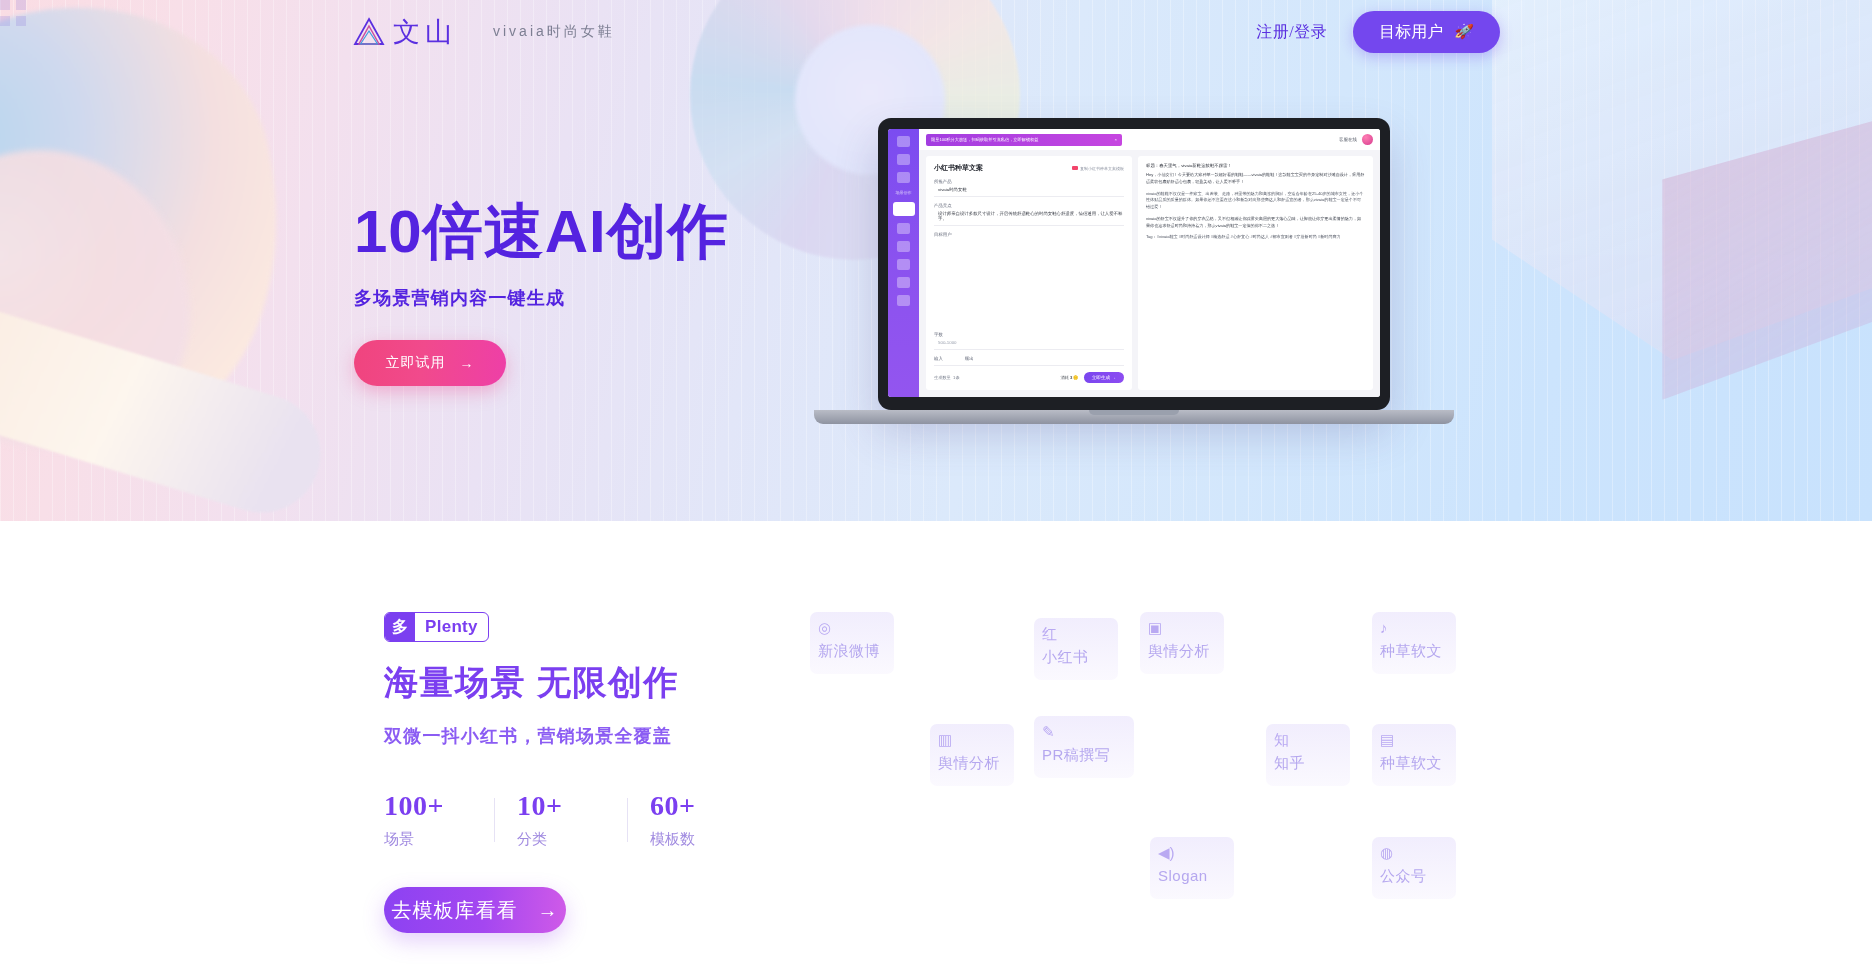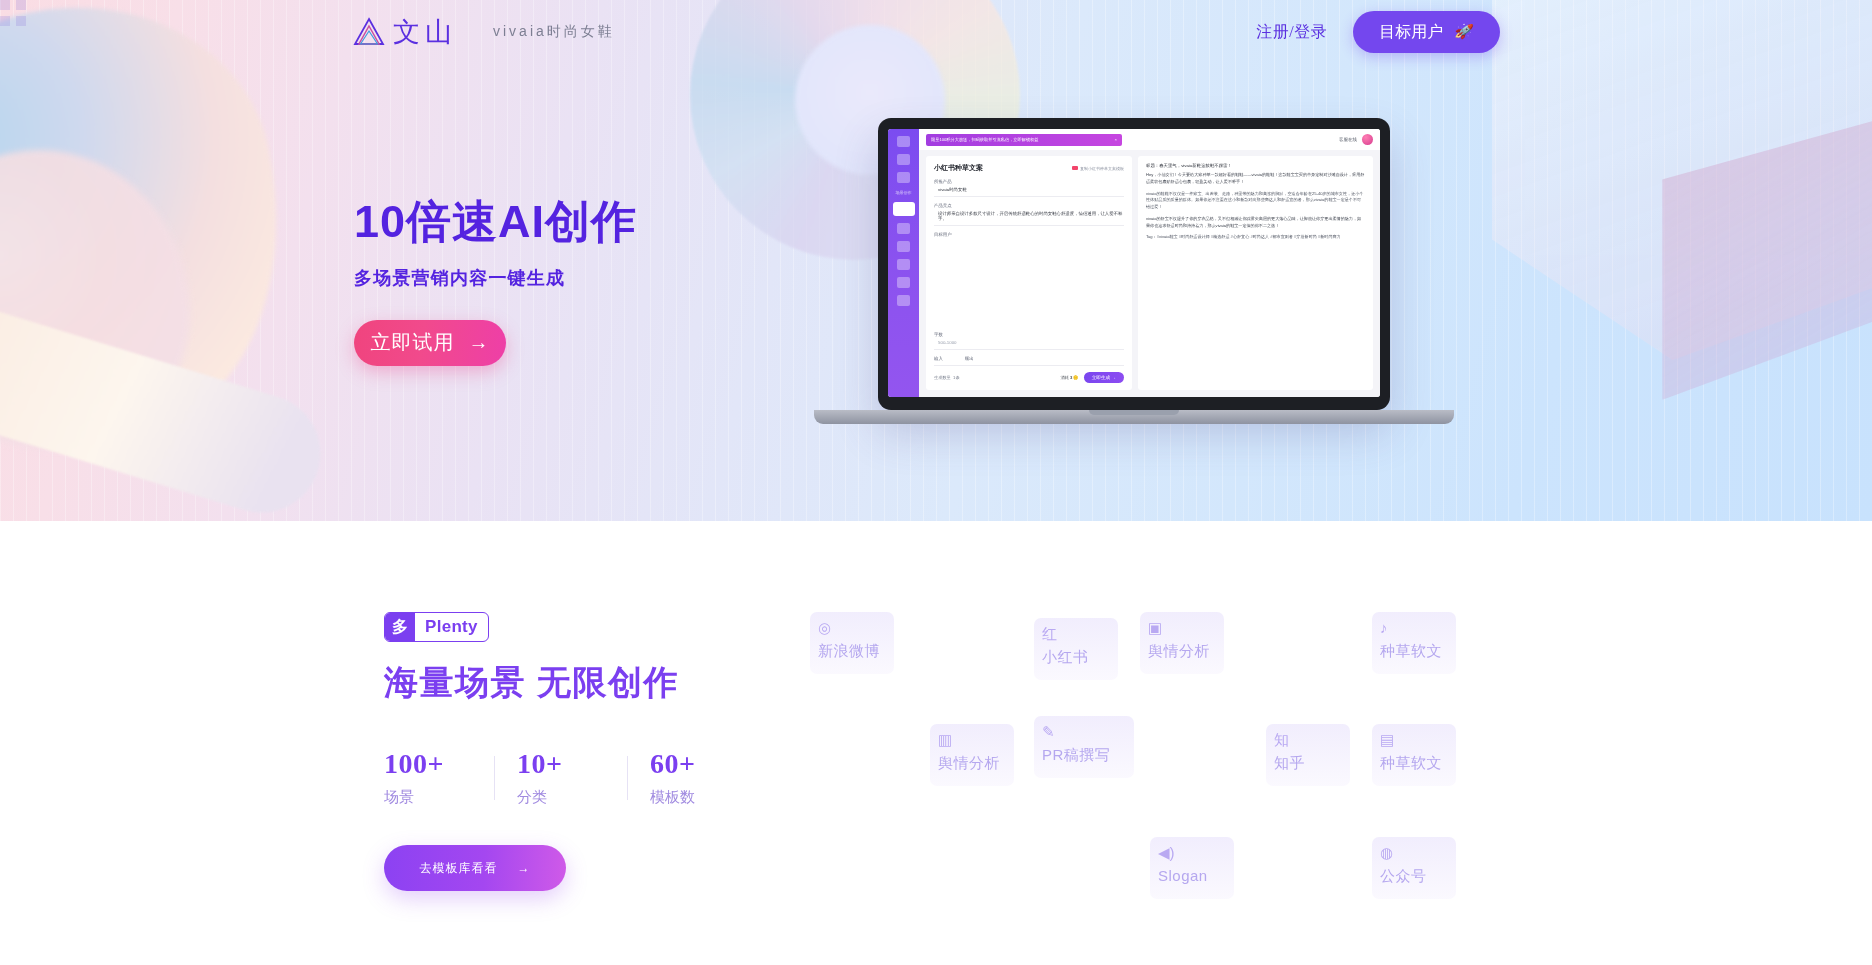--- a/index.html
+++ b/index.html
@@ -115,32 +115,32 @@
     height: 42px; padding: 0 26px; border-radius: 21px;
     background: #7447ee; color: #fff; font-size: 16px; border: none;
     cursor: pointer; box-shadow: 0 4px 14px rgba(116,71,238,.32);
     font-family: inherit;
   }
   #cta-create .rocket { font-size: 15px; display: inline-block; transform: rotate(8deg); }
 
   
   #hero-copy { position: absolute; left: 354px; top: 192px; z-index: 10; }
   #headline-1, #headline-2 {
-    font-size: 45px; font-weight: 700; color: #5423e0;
+    font-size: 60px; font-weight: 700; color: #5423e0;
     letter-spacing: 1px; line-height: 1.33;
   }
   #headline-2 .hl { color: #f1567f; }
   #subhead {
     margin-top: 14px; font-size: 18px; font-weight: 700;
     color: #5423e0; letter-spacing: 1.2px;
   }
   #hero-cta {
     margin-top: 30px; width: 152px; height: 46px; border: none; border-radius: 23px;
     background: linear-gradient(95deg, #f0447e 0%, #f14a8c 45%, #ee3fa7 100%);
-    color: #fff; font-size: 20px; letter-spacing: 1px; cursor: pointer;
+    color: #fff; font-size: 14px; letter-spacing: 1px; cursor: pointer;
     display: flex; align-items: center; justify-content: center; gap: 14px;
     box-shadow: 0 6px 18px rgba(238,70,140,.34);
     font-family: inherit;
   }
 
   
   #laptop { position: absolute; left: 878px; top: 118px; z-index: 8; }
   #laptop-body {
     width: 512px; height: 292px; background: #1d1f24;
     border-radius: 13px; padding: 11px 10px 13px 10px;
@@ -253,21 +253,21 @@
     color: #8b5cf3; letter-spacing: 1.2px;
   }
   #stats { display: flex; align-items: center; margin-top: 42px; font-family: Liberation Serif, serif; }
   .stat { min-width: 104px; }
   .stat-num { font-size: 28px; font-weight: 700; color: #7b3ff0; letter-spacing: .5px; }
   .stat-lab { font-size: 15px; color: #a08ae0; margin-top: 8px; }
   .stat-div { width: 1px; height: 44px; background: #e6e2f5; margin: 0 22px 0 6px; }
   #lib-cta {
     margin-top: 38px; width: 182px; height: 46px; border: none; border-radius: 23px;
     background: linear-gradient(92deg, #8c42f2 0%, #a447f0 55%, #cf5ae8 100%);
-    color: #fff; font-size: 12px; letter-spacing: 1px; cursor: pointer;
+    color: #fff; font-size: 20px; letter-spacing: 1px; cursor: pointer;
     display: flex; align-items: center; justify-content: center; gap: 20px;
     box-shadow: 0 8px 22px rgba(150,70,240,.26);
     font-family: inherit;
   }
 
   
   #scene-cloud { position: absolute; left: 810px; top: 612px; width: 700px; height: 340px; }
   .scene-card {
     position: absolute; width: 84px; height: 62px;
     background: linear-gradient(180deg, rgba(240,236,253,.92), rgba(247,244,254,.55));
@@ -413,20 +413,21 @@
   </div>
 </section>
 
 <section id="scenes">
   <div id="scenes-left">
     <div id="plenty-badge">
       <span id="plenty-cn">多</span>
       <span id="plenty-en">Plenty</span>
     </div>
     <h2 id="scenes-title">海量场景 无限创作</h2>
+    <div id="scenes-sub">双微一抖小红书，营销场景全覆盖</div>
 
     <div id="stats">
       <div class="stat">
         <div class="stat-num">100+</div>
         <div class="stat-lab">场景</div>
       </div>
       <div class="stat-div"></div>
       <div class="stat">
         <div class="stat-num">10+</div>
         <div class="stat-lab">分类</div>

